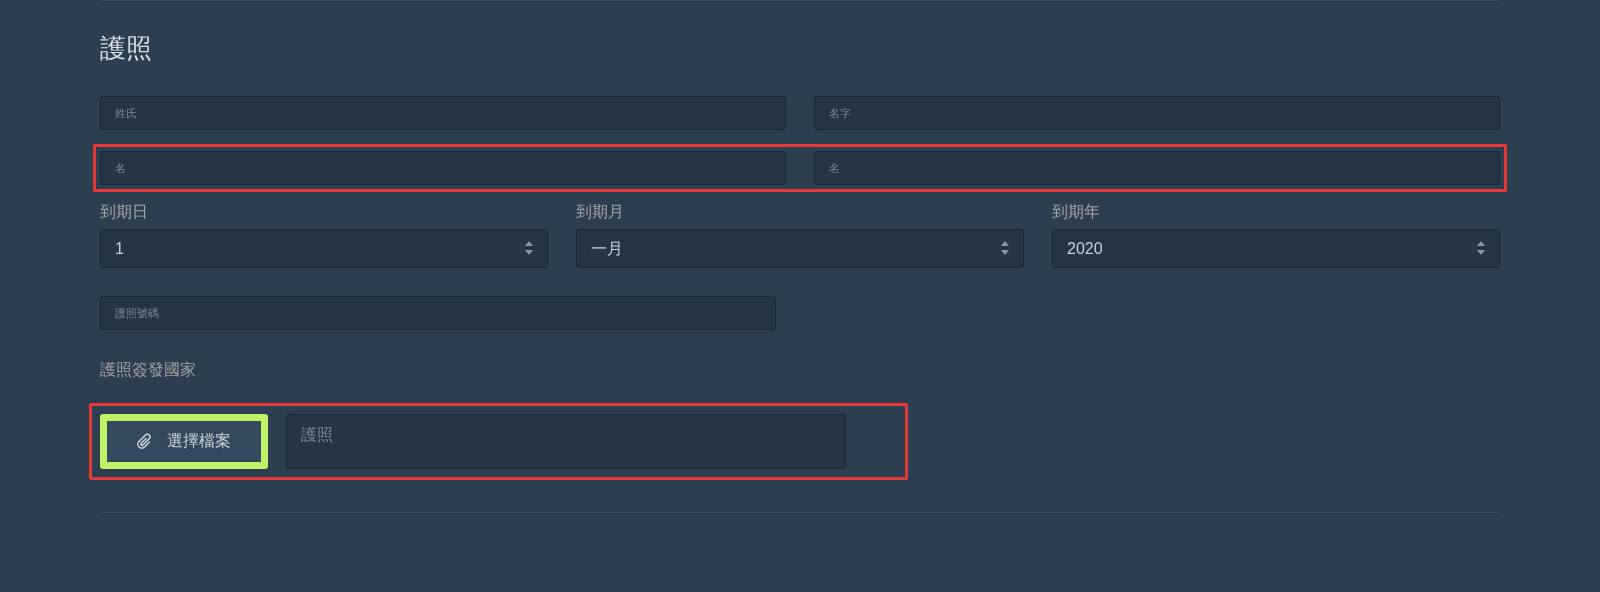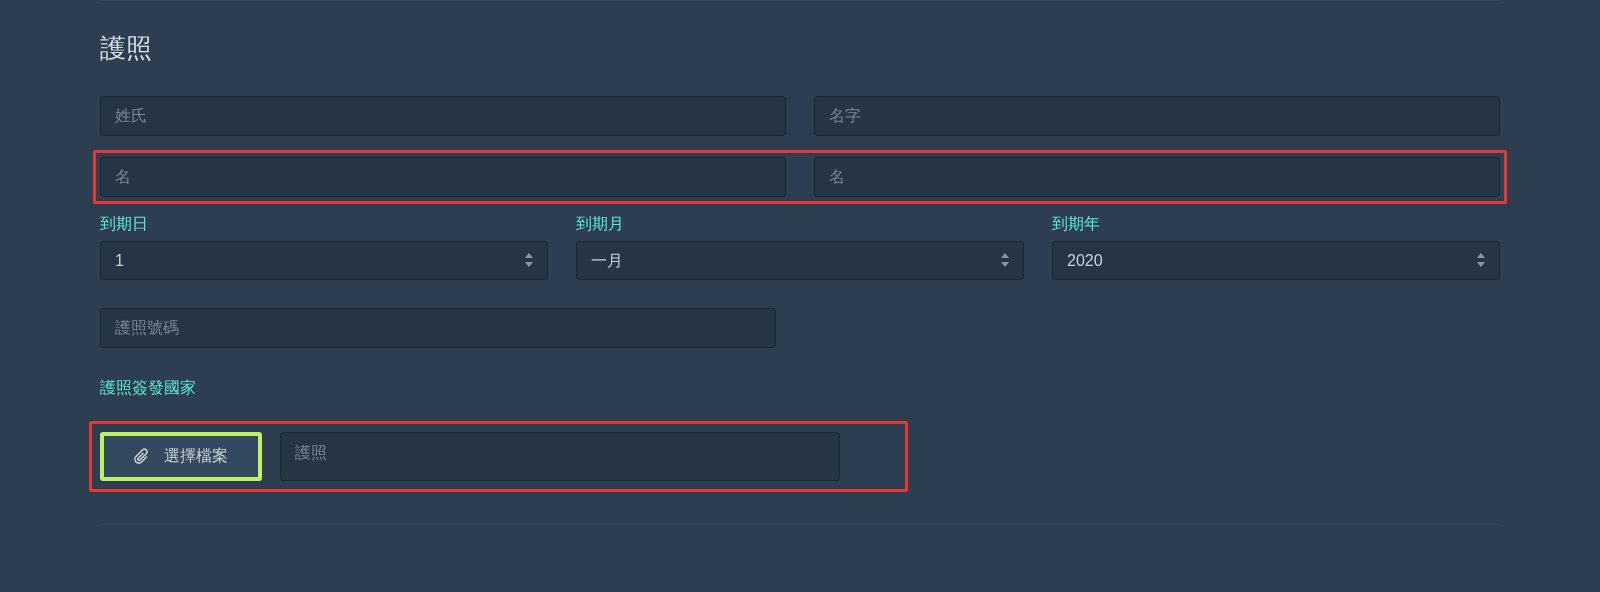--- a/index.html
+++ b/index.html
@@ -40,31 +40,31 @@
       display: flex;
       gap: 28px;
       margin-bottom: 14px;
     }
     .input-field {
       width: 100%;
       background-color: #253546;
       border: 1px solid #1a2735;
       color: #14b8a6;
       padding: 10px 14px;
-      font-size: 16px;
+      font-size: 11px;
       border-radius: 3px;
       outline: none;
     }
     .input-field::placeholder {
       color: #7a8694;
     }
     .field-label {
       display: block;
       font-size: 16px;
-      color: #5eead4;
+      color: #a3a3a3;
       margin-bottom: 6px;
     }
     .select-wrapper {
       position: relative;
     }
     .select-field {
       width: 100%;
       background-color: #253546;
       border: 1px solid #1a2735;
       color: #c8d0d8;
@@ -99,21 +99,21 @@
       gap: 28px;
     }
     .file-upload-row {
       display: flex;
       align-items: stretch;
       gap: 18px;
       margin-top: 30px;
     }
     .file-button {
       background-color: #34495e;
-      border: 4px solid #bef264;
+      border: 7px solid #bef264;
       color: #c8d0d8;
       padding: 10px 30px;
       font-size: 16px;
       border-radius: 3px;
       cursor: pointer;
       display: flex;
       align-items: center;
       gap: 14px;
     }
     .file-button .clip-icon {

